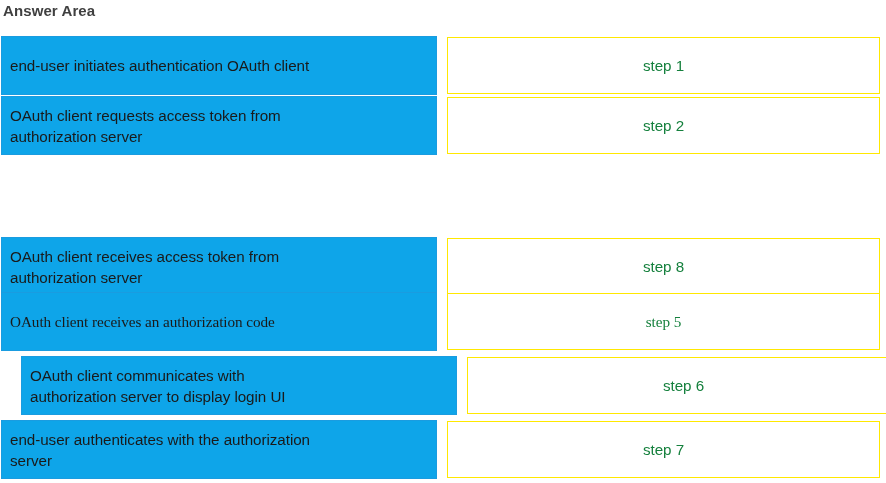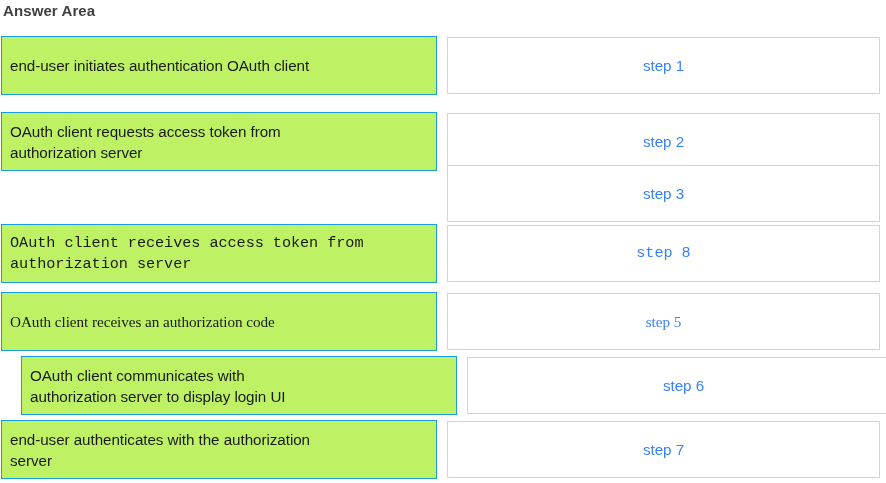--- a/index.html
+++ b/index.html
@@ -39,21 +39,21 @@
     height: 59px;
   }
   .statement-box {
     position: absolute;
     left: 1px;
     top: 0;
     width: 436px;
     height: 59px;
     box-sizing: border-box;
     border: 1.4px solid #1a9ce0;
-    background: #bef264;
+    background: #0ea5e9;
     display: flex;
     align-items: center;
     padding: 0 6px 0 8px;
   }
   .statement-text {
     font-size: 15.2px;
     line-height: 21px;
     color: #1a1a1a;
     letter-spacing: -0.05px;
     white-space: pre-line;
@@ -70,57 +70,54 @@
     box-sizing: border-box;
     border: 1.6px solid #ffe800;
     background: #ffffff;
     display: flex;
     align-items: center;
     justify-content: center;
   }
   .step-text {
     font-size: 15.2px;
     line-height: 21px;
-    color: #3b82f6;
+    color: #15803d;
     letter-spacing: -0.05px;
   }
 </style>
 </head>
 <body>
 
 <div id="page-title">Answer Area</div>
 
 <div id="answer-area">
 
   <div class="answer-row" style="top:0px;">
     <div class="statement-box">
       <span class="statement-text">end-user initiates authentication OAuth client</span>
     </div>
     <div class="step-box">
       <span class="step-text">step 1</span>
     </div>
   </div>
 
-  <div class="answer-row" style="top:76px;">
+  <div class="answer-row" style="top:60px;">
     <div class="statement-box">
       <span class="statement-text">OAuth client requests access token from
 authorization server</span>
     </div>
     <div class="step-box">
       <span class="step-text">step 2</span>
     </div>
   </div>
 
   <div class="answer-row" style="top:128px;">
-    <div class="step-box">
-      <span class="step-text">step 3</span>
-    </div>
   </div>
 
-  <div class="answer-row" style="top:188px;font-family:Liberation Mono, monospace;">
+  <div class="answer-row" style="top:201px;">
     <div class="statement-box">
       <span class="statement-text">OAuth client receives access token from
 authorization server</span>
     </div>
     <div class="step-box">
       <span class="step-text">step 8</span>
     </div>
   </div>
 
   <div class="answer-row" style="top:256px;font-family:Liberation Serif, serif;">

